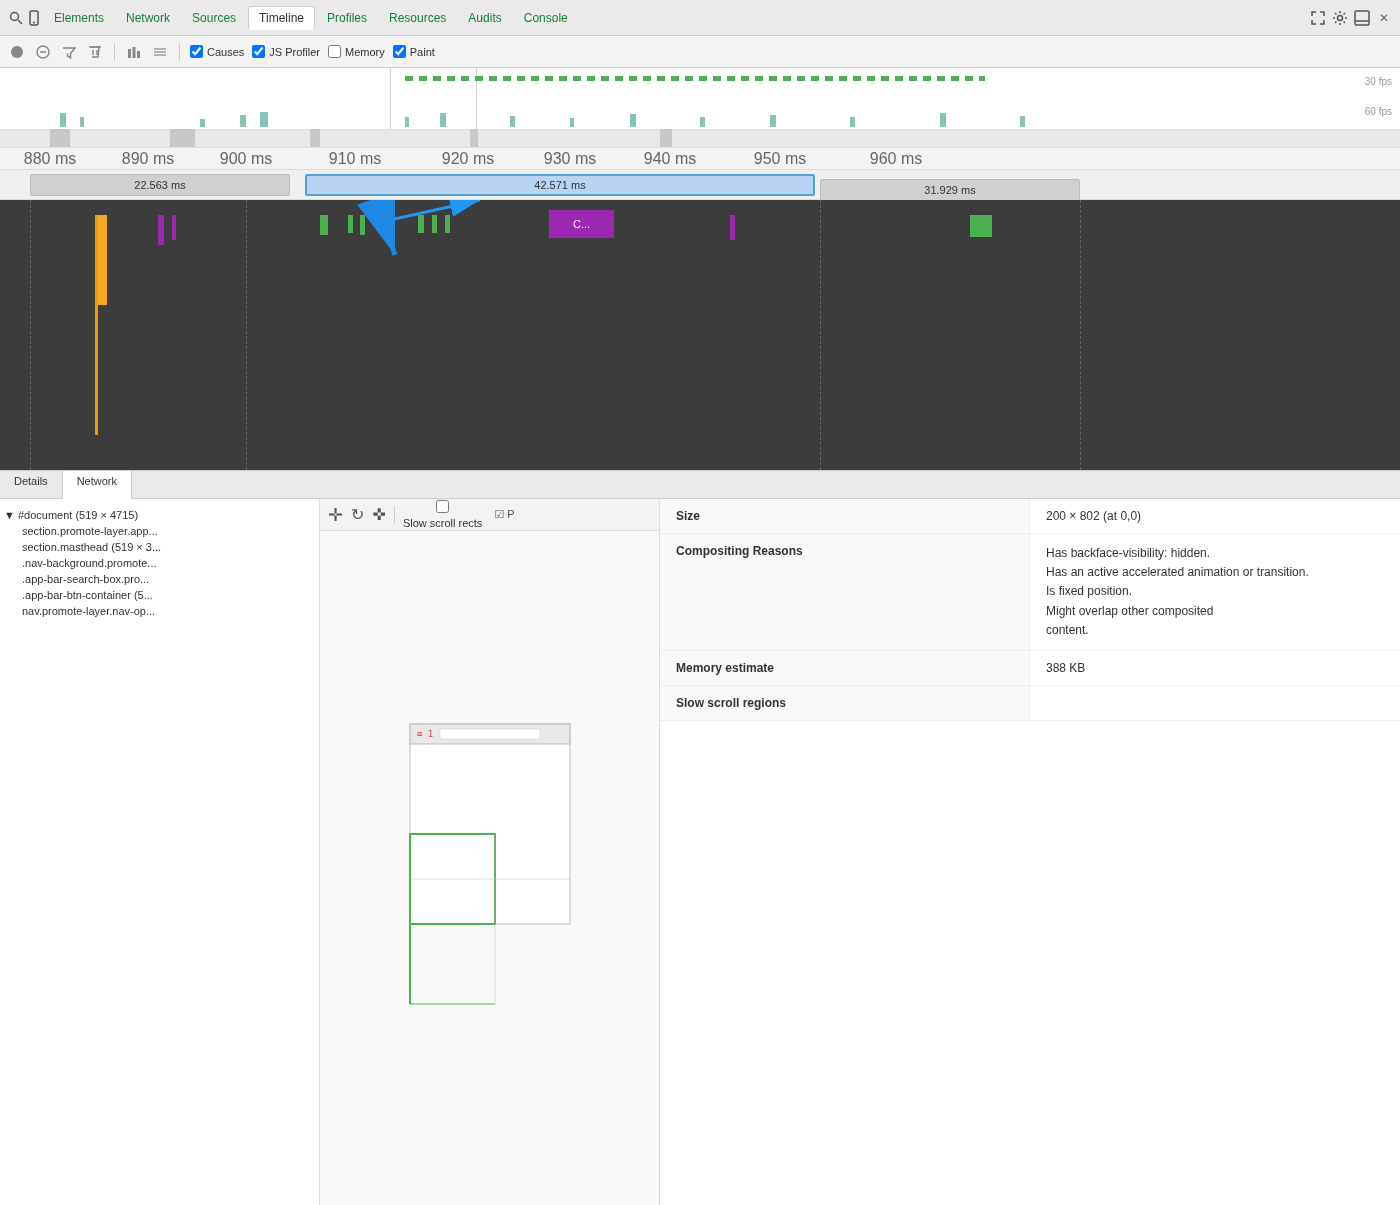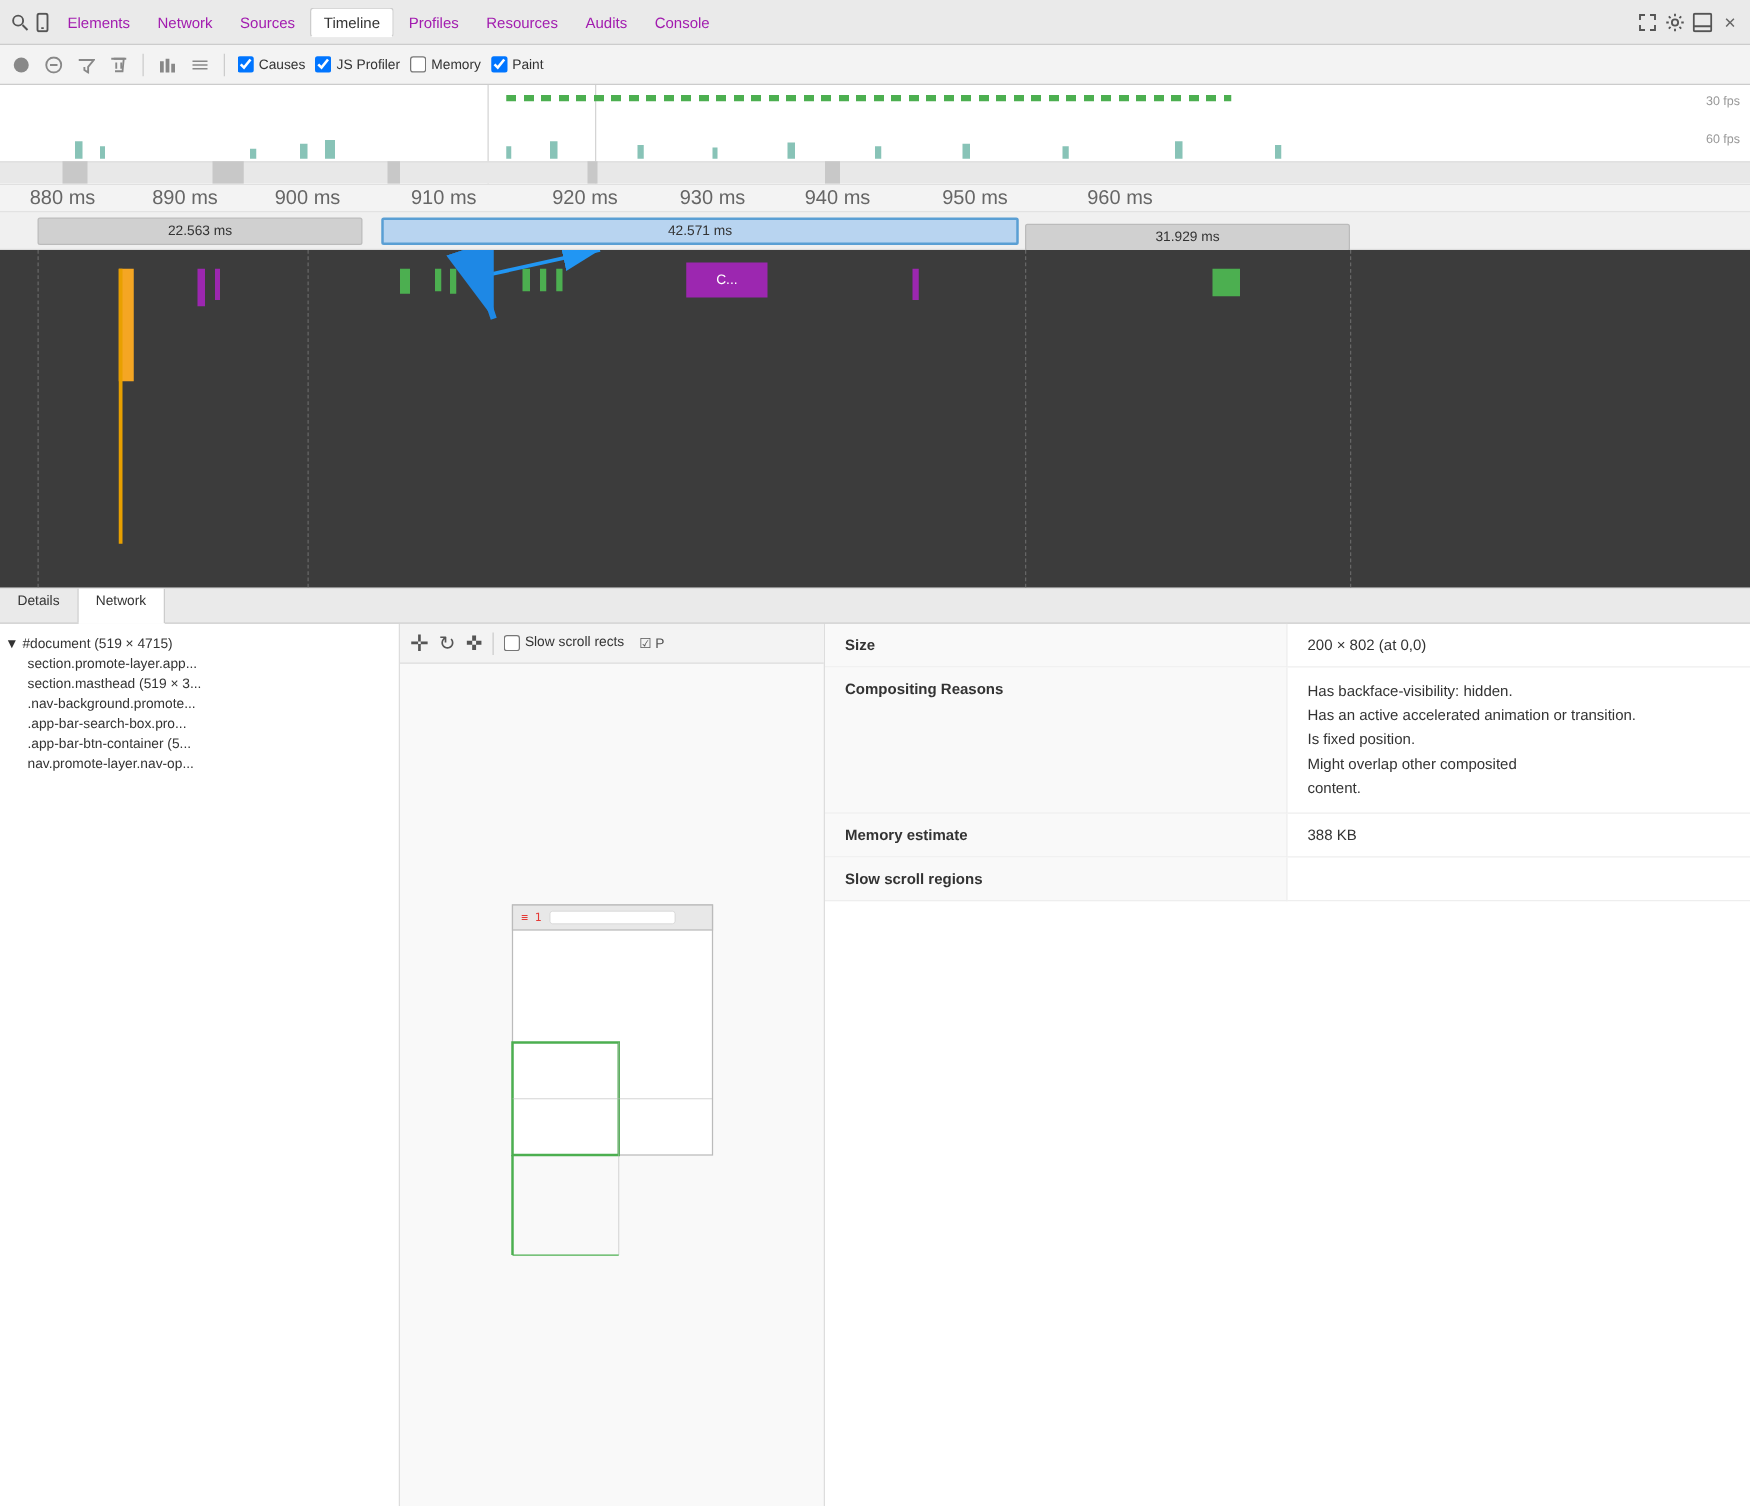--- a/index.html
+++ b/index.html
@@ -21,21 +21,21 @@
       border-bottom: 1px solid #ccc;
       height: 36px;
       padding: 0 8px;
       gap: 2px;
     }
     .menu-item {
       padding: 4px 10px;
       font-size: 12px;
       cursor: pointer;
       border-radius: 3px;
-      color: #a21caf;
+      color: #15803d;
     }
     .menu-item.active {
       background: #fff;
       border: 1px solid #ccc;
       border-bottom: 1px solid #fff;
       color: #333;
     }
     .menu-icon {
       width: 16px;
       height: 16px;
@@ -270,23 +270,24 @@
       color: #333;
       border-bottom: 1px solid #eee;
     }
     .prop-value.multiline {
       line-height: 1.6;
     }
 
     
     .preview-toolbar-checkbox {
       display: flex;
-      align-items: flex-start;
+      align-items: center;
       gap: 4px;
       font-size: 11px;
+      flex-direction: column;
     }
   </style>
 </head>
 <body>
 
 <div class="menu-bar">
   <span class="menu-icon">
     <svg viewBox="0 0 16 16" width="16" height="16" fill="none" stroke="#555" stroke-width="1.5">
       <circle cx="6.5" cy="6.5" r="4"></circle>
       <line x1="10" y1="10" x2="14" y2="14"></line>

